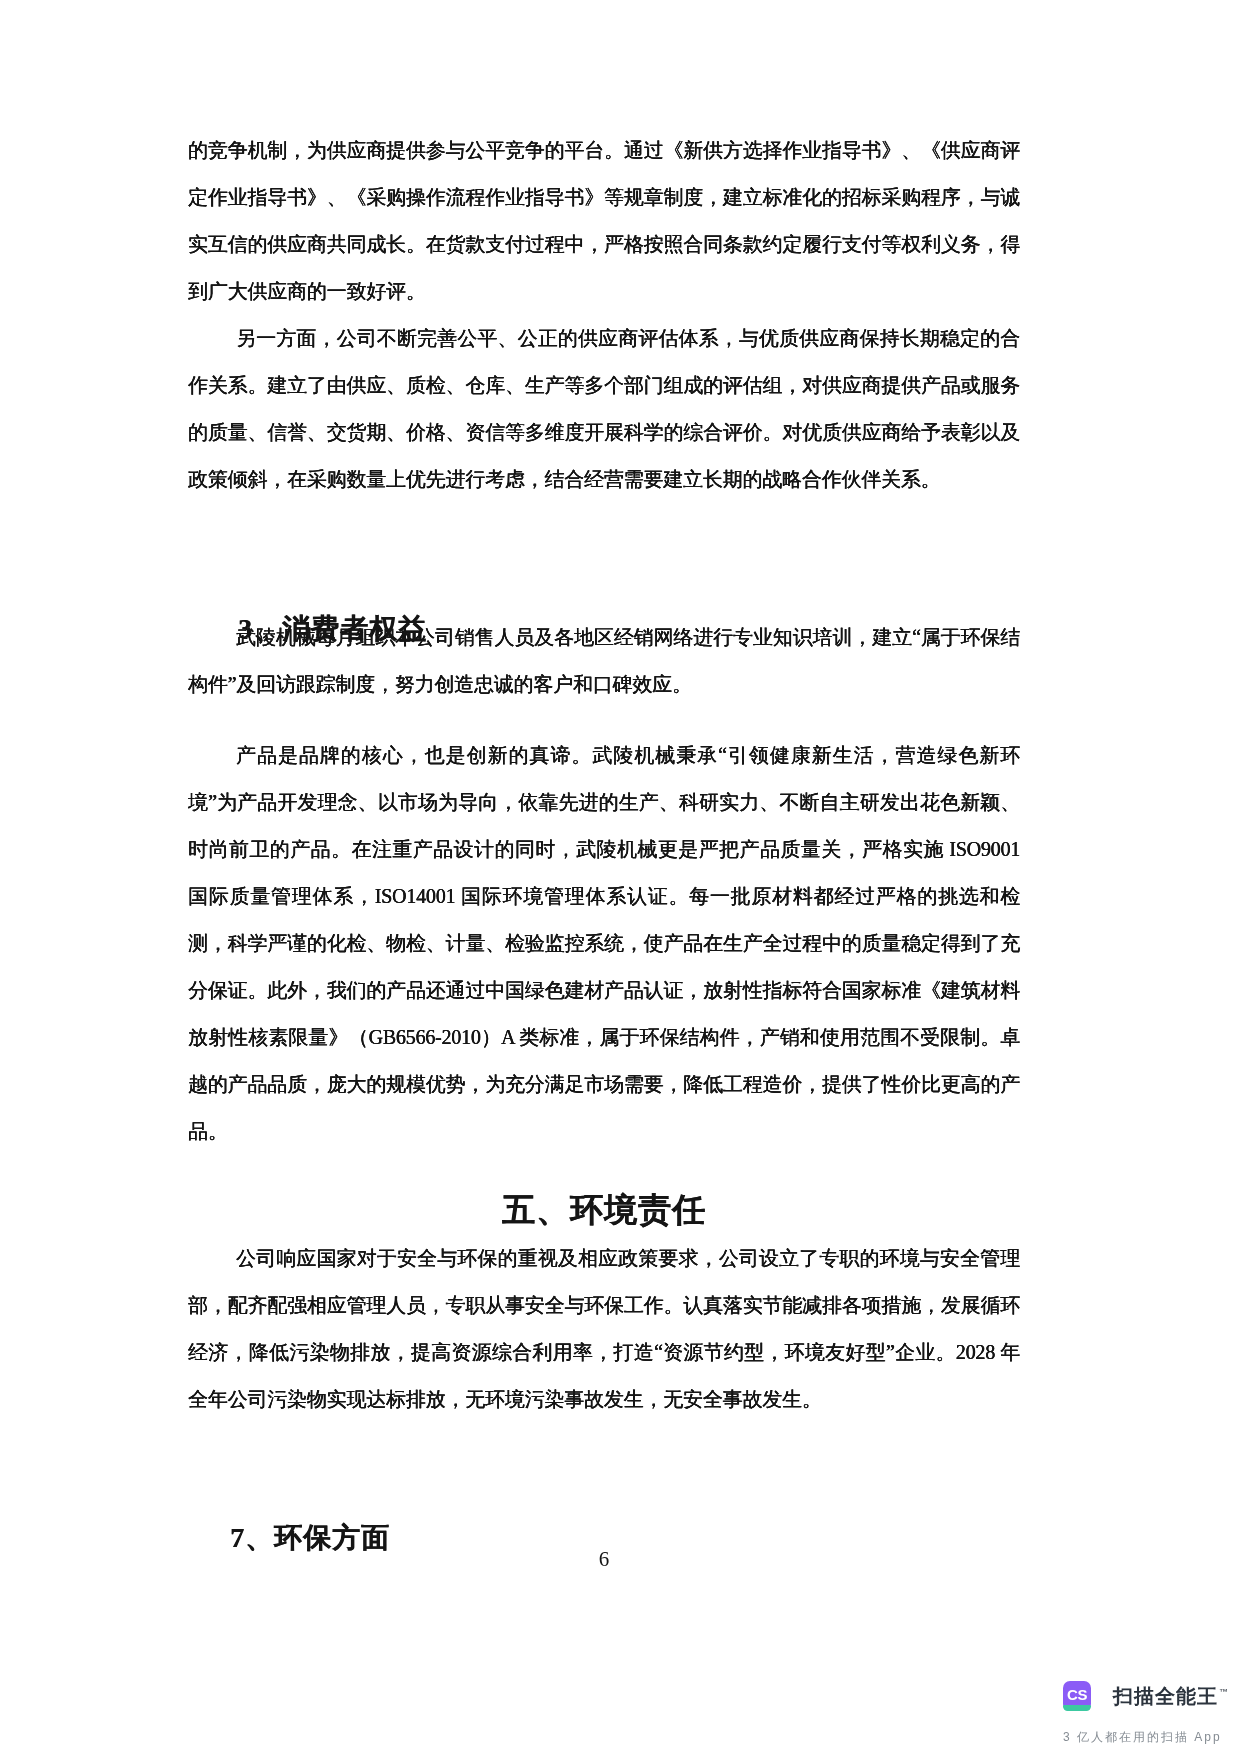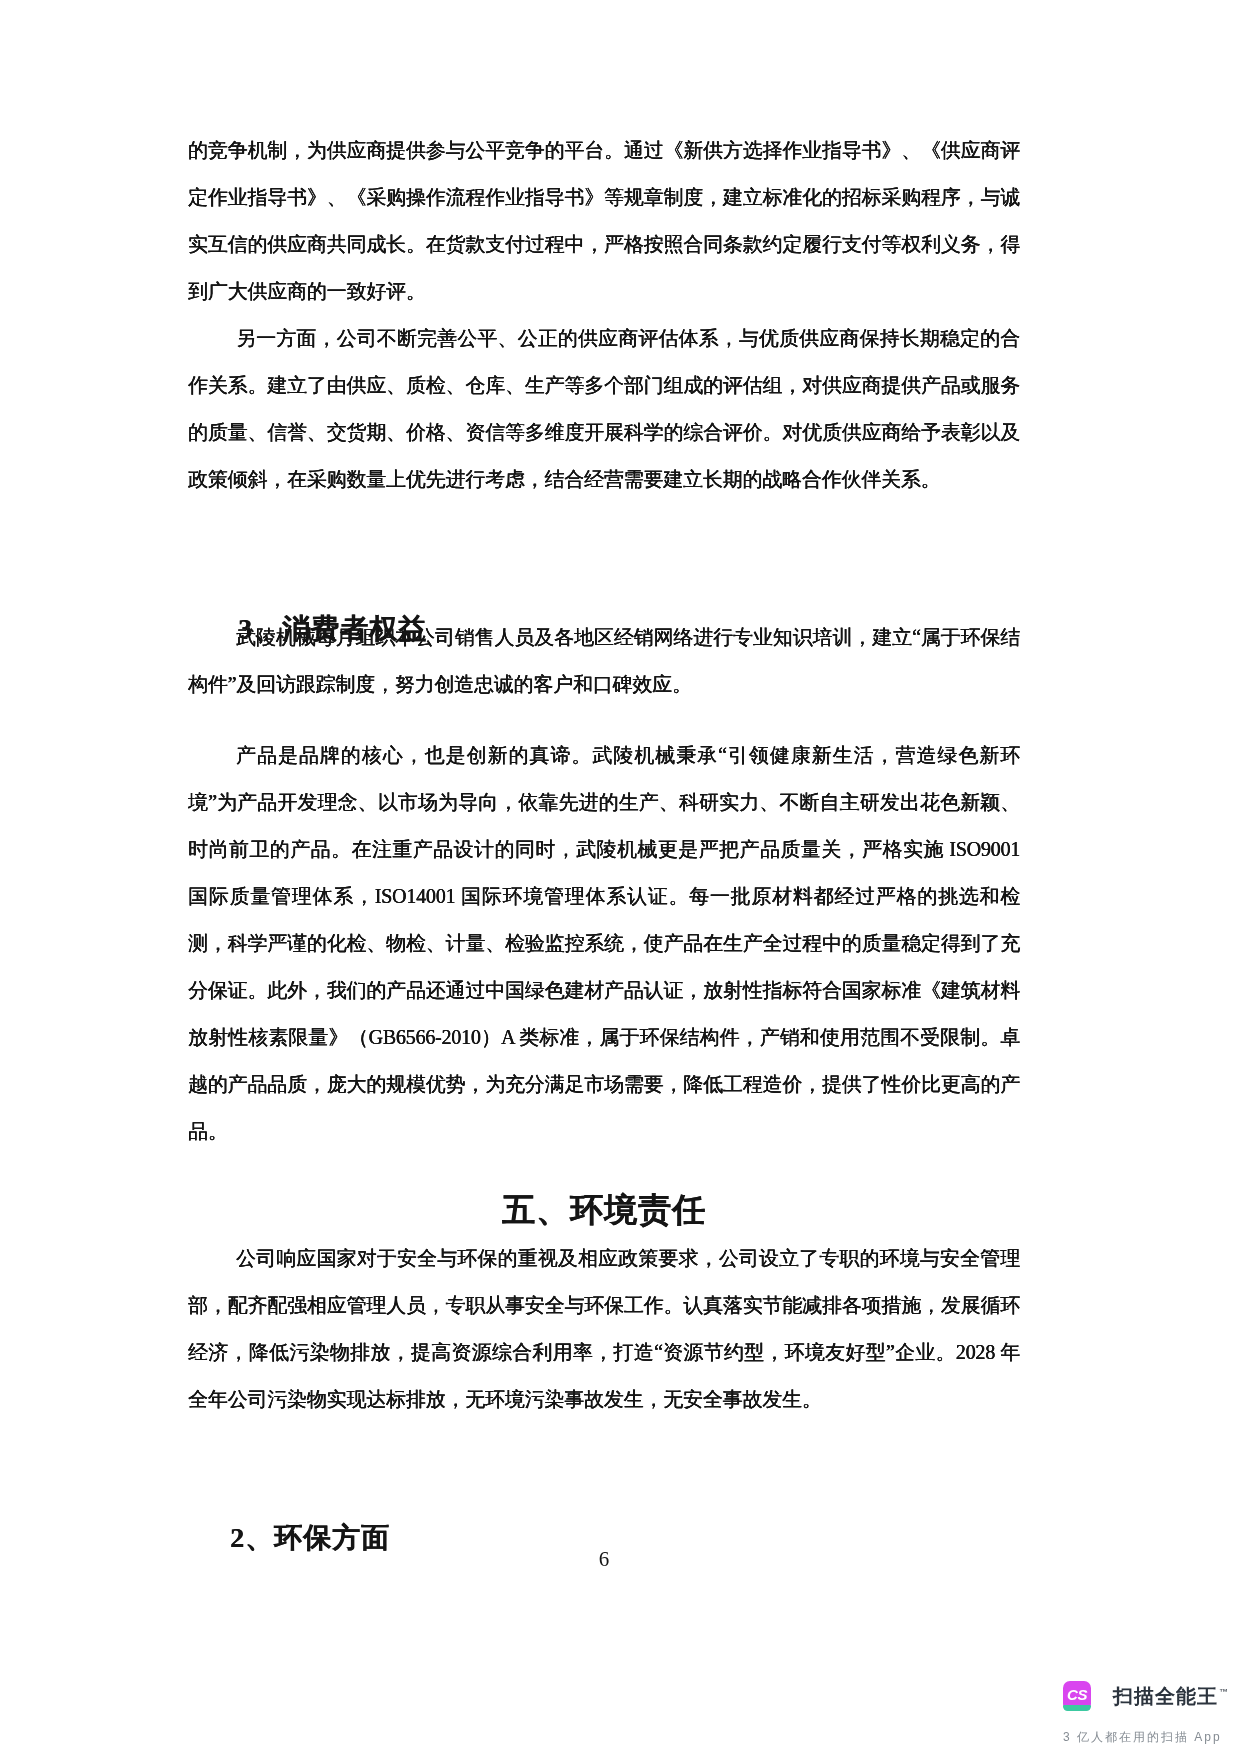--- a/index.html
+++ b/index.html
@@ -66,24 +66,23 @@
     left:1063px;top:1681px;
     width:160px;
     font-family:"Liberation Sans","DejaVu Sans",sans-serif;
     user-select:none;
   }
   .wm-row{display:flex;align-items:center;}
   .wm-badge{
     position:relative;
     width:28px;height:30px;
     border-radius:7px;
-    background:#d946ef;
+    background:#8b5cf6;
     display:flex;align-items:center;justify-content:center;
     flex:0 0 auto;
-    font-style:italic;
   }
   .wm-badge .cs{
     color:#ffffff;
     font-weight:700;
     font-size:15px;
     line-height:1;
     margin-bottom:4px;
     letter-spacing:-0.5px;
   }
   .wm-badge .swoosh{
@@ -127,21 +126,21 @@
     <div class="block b3 h2">3、消费者权益</div>
 
     <div class="block b4 p indent">武陵机械每月组织本公司销售人员及各地区经销网络进行专业知识培训，建立“属于环保结构件”及回访跟踪制度，努力创造忠诚的客户和口碑效应。</div>
 
     <div class="block b5 p indent">产品是品牌的核心，也是创新的真谛。武陵机械秉承“引领健康新生活，营造绿色新环境”为产品开发理念、以市场为导向，依靠先进的生产、科研实力、不断自主研发出花色新颖、时尚前卫的产品。在注重产品设计的同时，武陵机械更是严把产品质量关，严格实施 ISO9001 国际质量管理体系，ISO14001 国际环境管理体系认证。每一批原材料都经过严格的挑选和检测，科学严谨的化检、物检、计量、检验监控系统，使产品在生产全过程中的质量稳定得到了充分保证。此外，我们的产品还通过中国绿色建材产品认证，放射性指标符合国家标准《建筑材料放射性核素限量》（GB6566-2010）A 类标准，属于环保结构件，产销和使用范围不受限制。卓越的产品品质，庞大的规模优势，为充分满足市场需要，降低工程造价，提供了性价比更高的产品。</div>
 
     <div class="block b6 h1">五、环境责任</div>
 
     <div class="block b7 p indent">公司响应国家对于安全与环保的重视及相应政策要求，公司设立了专职的环境与安全管理部，配齐配强相应管理人员，专职从事安全与环保工作。认真落实节能减排各项措施，发展循环经济，降低污染物排放，提高资源综合利用率，打造“资源节约型，环境友好型”企业。2028 年全年公司污染物实现达标排放，无环境污染事故发生，无安全事故发生。</div>
 
-    <div class="block b8 h2 small-indent">2、环保方面</div>
+    <div class="block b8 h2 small-indent">7、环保方面</div>
 
     <div class="block b9 page-number">6</div>
   </div>
 
   <div class="watermark">
     <div class="wm-row">
       <div class="wm-badge">
         <span class="cs">CS</span>
         <span class="swoosh"></span>
       </div>

